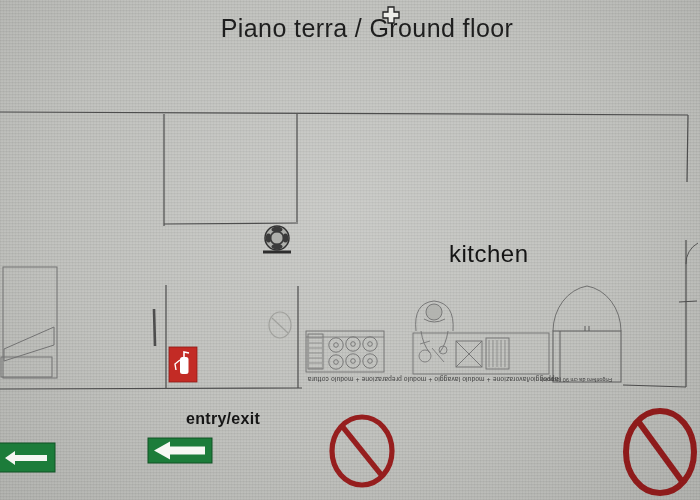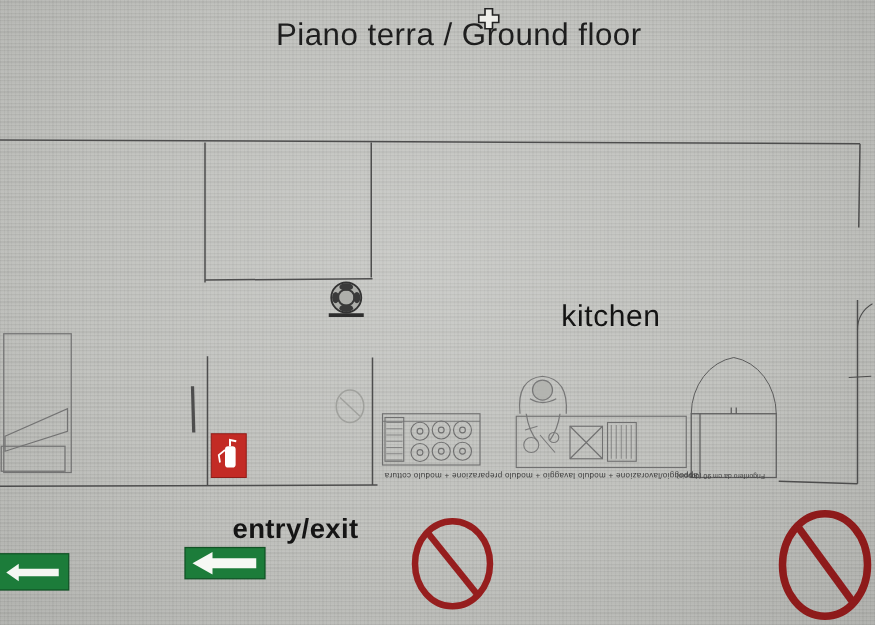--- a/index.html
+++ b/index.html
@@ -16,21 +16,21 @@
     position:absolute;left:0;top:14px;width:700px;text-align:center;
     padding-left:34px;box-sizing:border-box;
     font-size:25px;color:#1e1e1e;letter-spacing:.4px;
   }
   .label-kitchen{
     position:absolute;left:449px;top:240px;
     font-size:24px;color:#141414;letter-spacing:.5px;
   }
   .label-entry{
     position:absolute;left:186px;top:410px;
-    font-size:22px;font-weight:bold;color:#151515;letter-spacing:.3px;
+    font-size:16px;font-weight:bold;color:#151515;letter-spacing:.3px;
   }
   .caption{
     position:absolute;transform:rotate(180deg);
     color:#3c3c3c;white-space:nowrap;text-align:center;
   }
   .caption-counter{left:306px;top:376px;width:254px;font-size:6.5px;letter-spacing:.2px;}
   .caption-fridge{left:550px;top:377px;width:62px;font-size:5.5px;}
   svg{position:absolute;left:0;top:0;}
 </style>
 </head>

